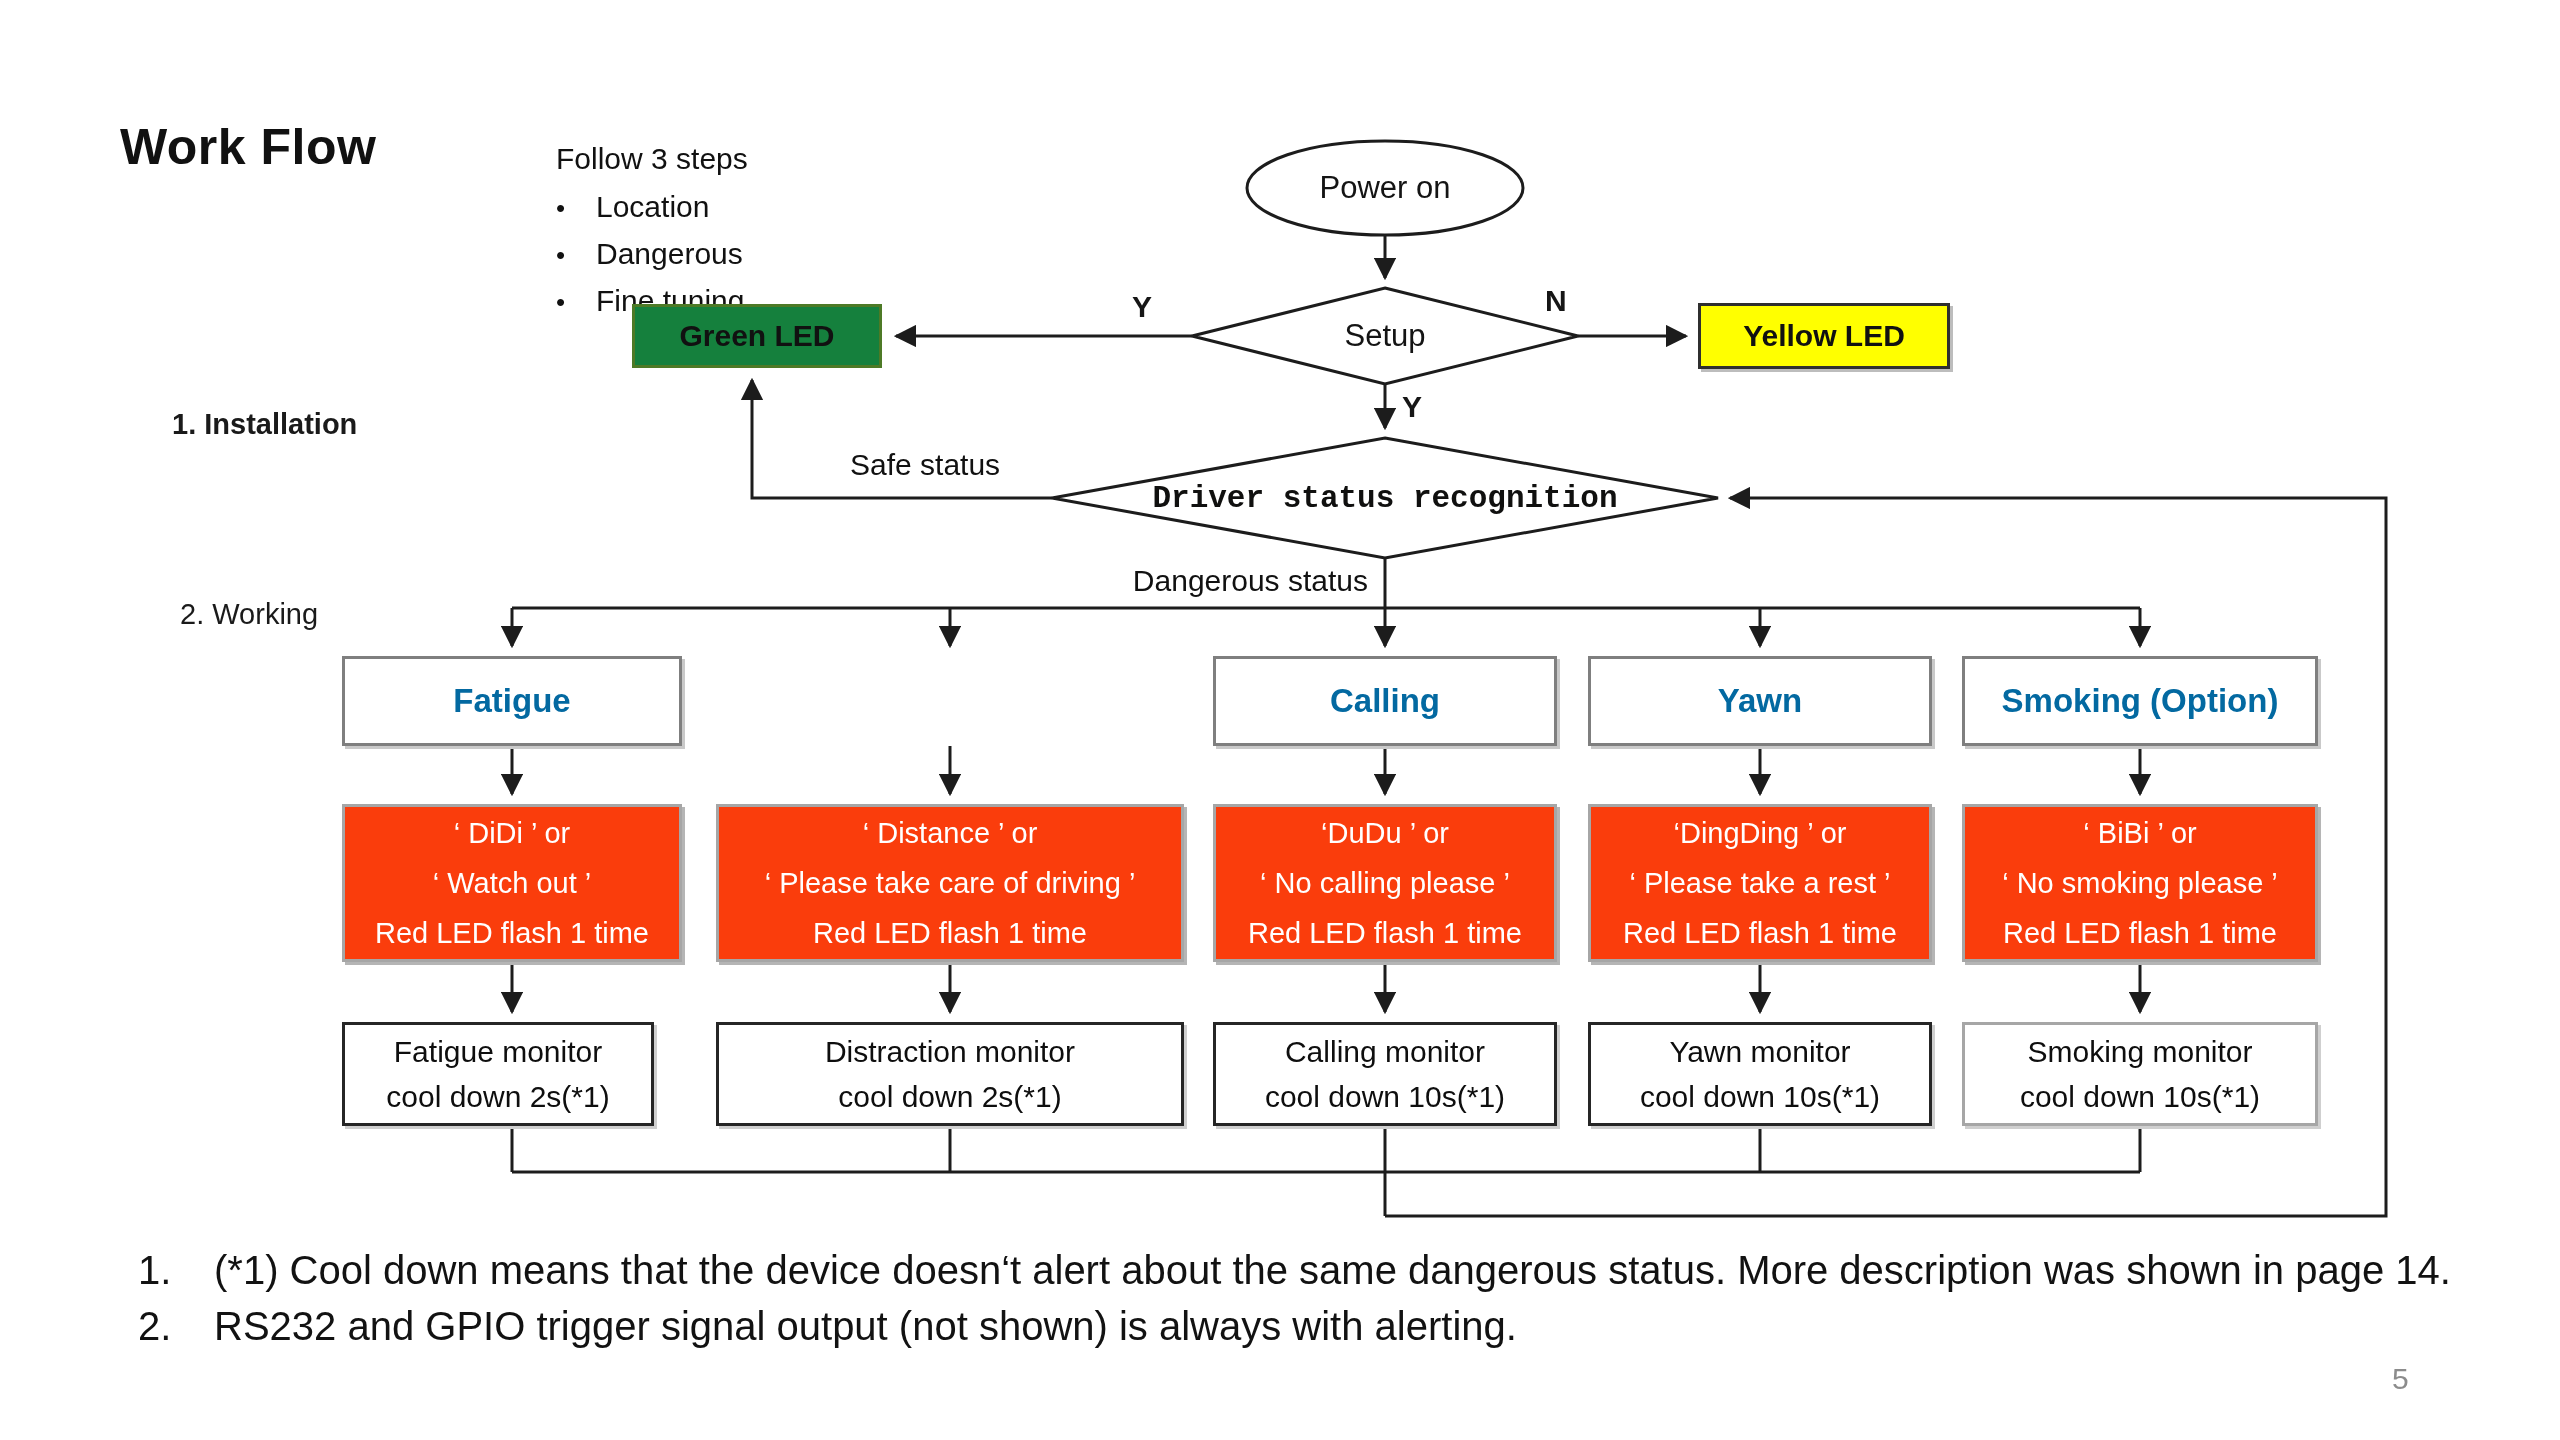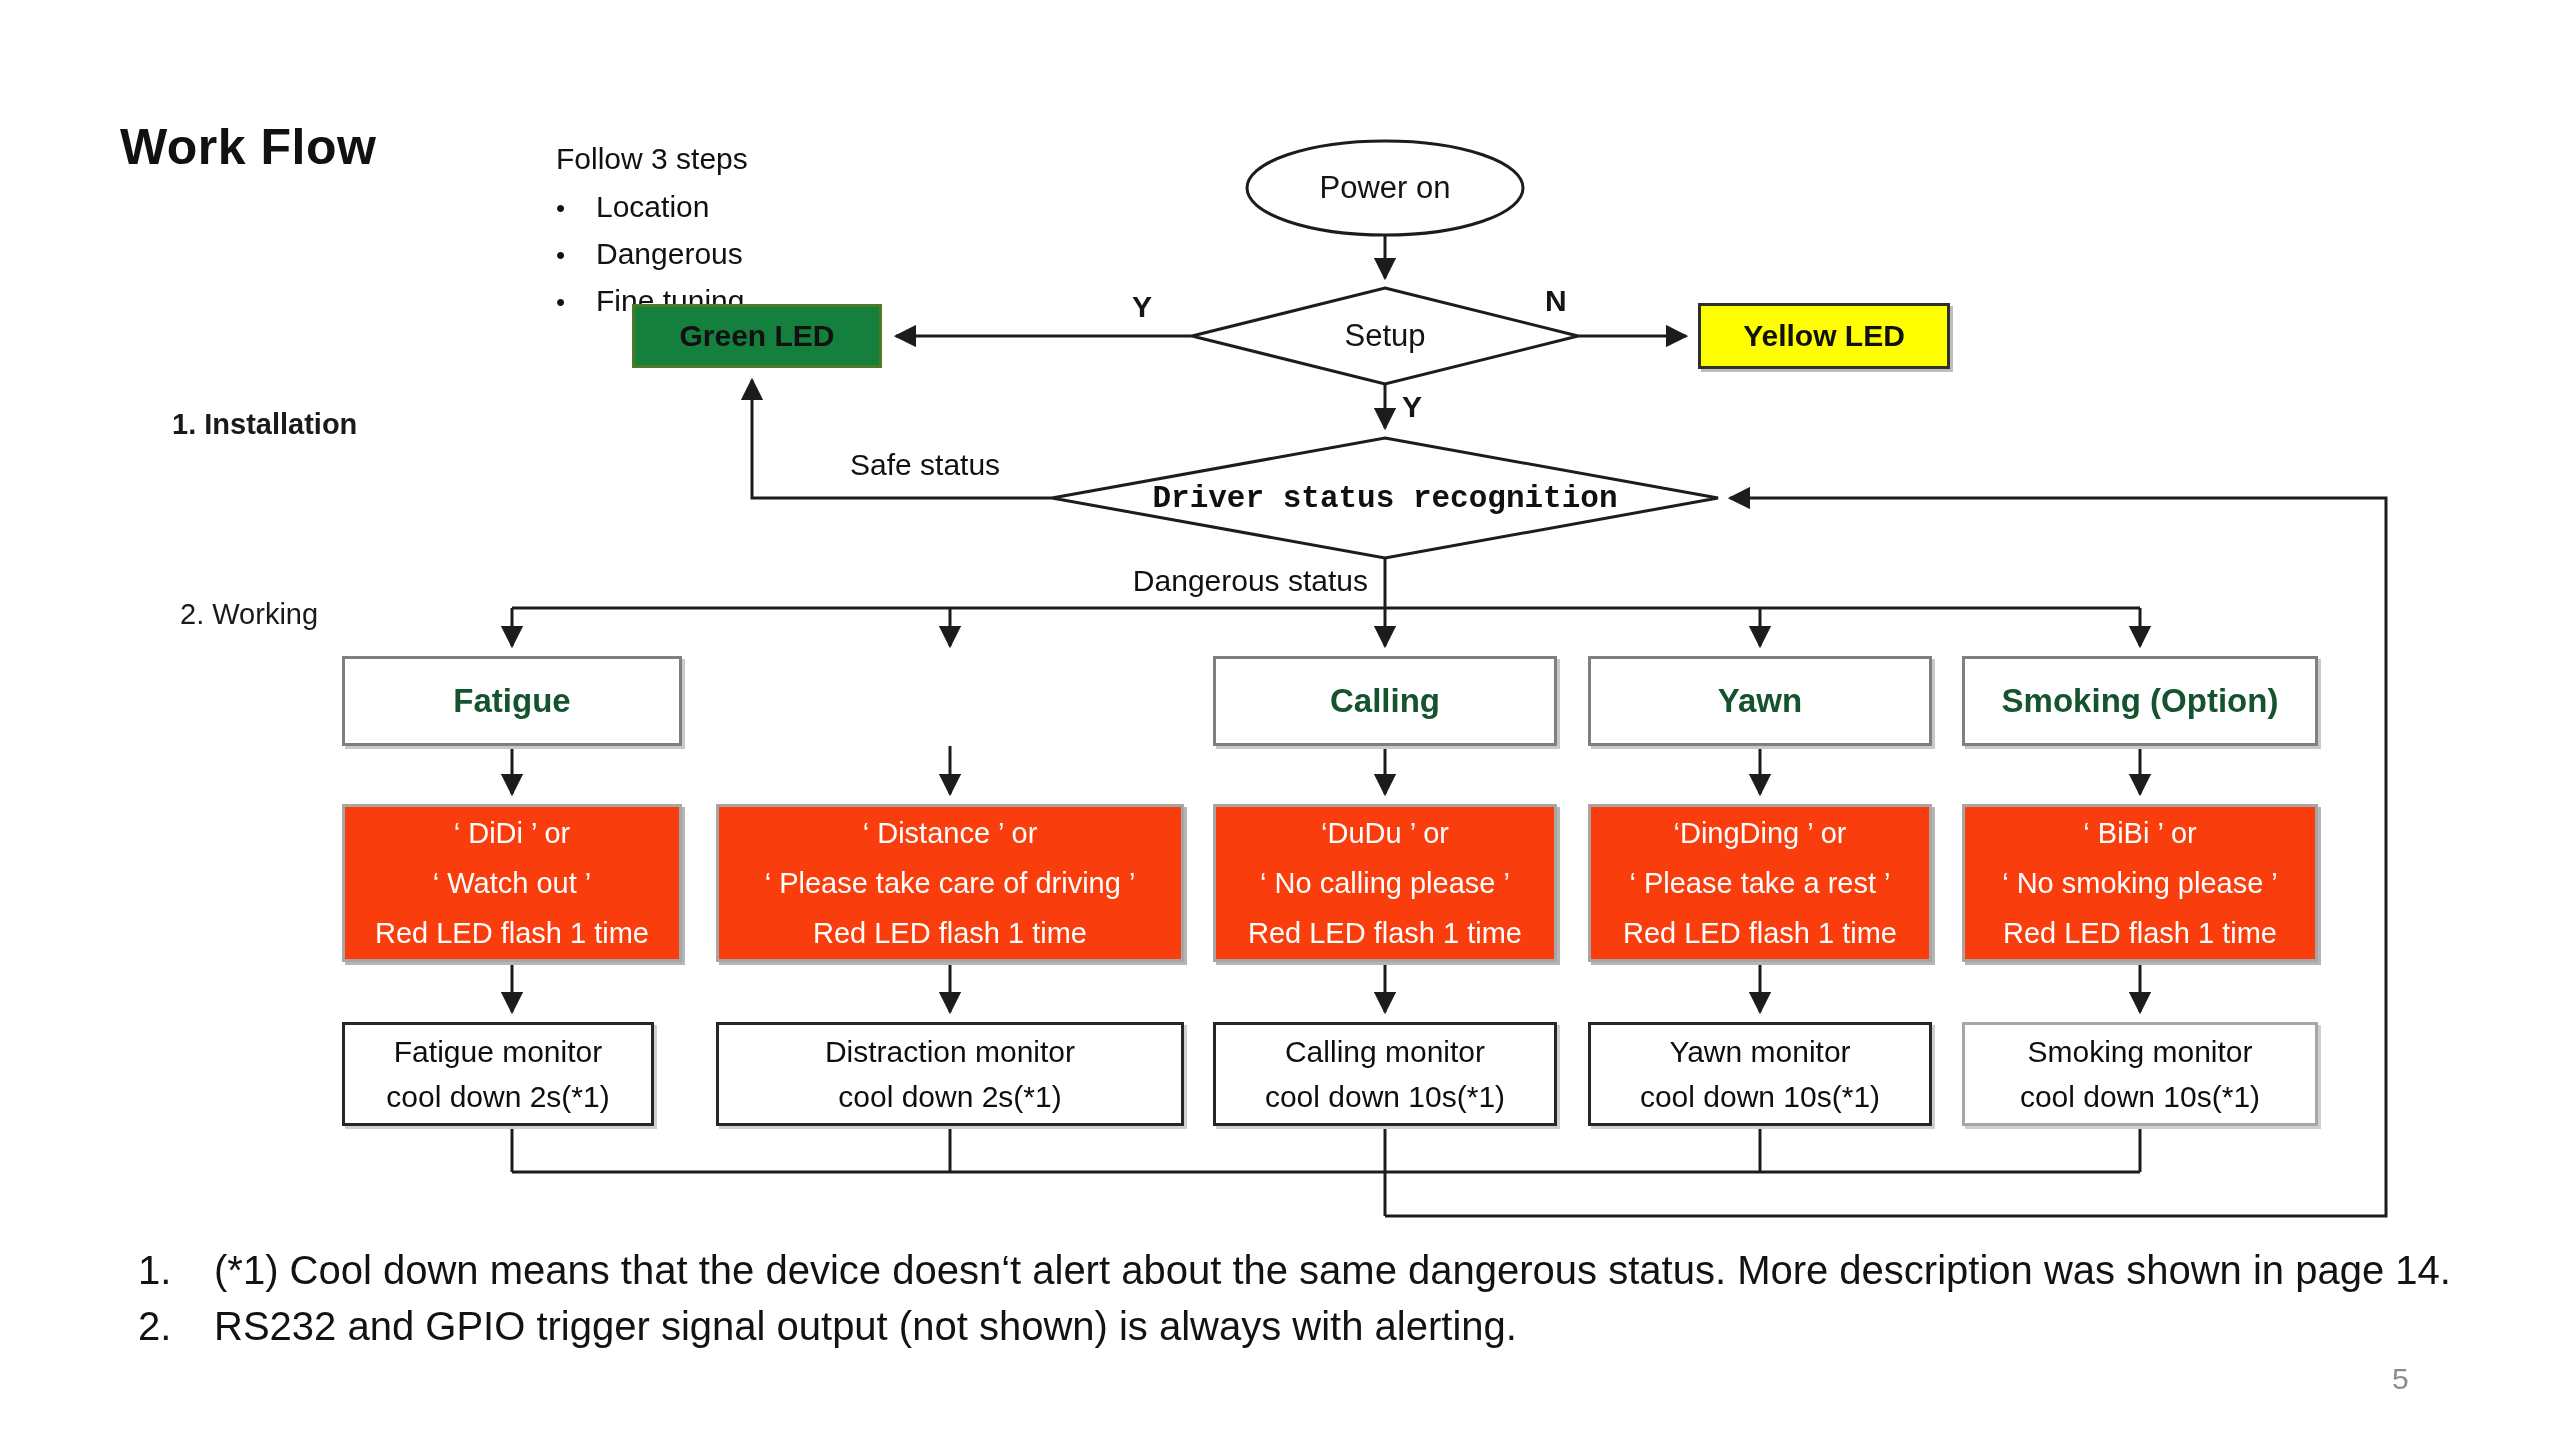--- a/index.html
+++ b/index.html
@@ -28,21 +28,21 @@
   .branch-label{font-size:30px;font-weight:bold;color:#161616;}
   #label-y-left{left:1132px;top:290px;}
   #label-n-right{left:1545px;top:284px;}
   #label-y-down{left:1402px;top:390px;}
   #label-safe{left:850px;top:448px;font-size:30px;font-weight:normal;}
   #label-dangerous{left:1030px;top:564px;width:338px;text-align:right;font-size:30px;}
   #label-installation{left:172px;top:408px;font-size:29px;font-weight:bold;color:#1a1a1a;}
   #label-working{left:180px;top:598px;font-size:29px;color:#1a1a1a;}
   
   .cat-header{top:656px;height:90px;background:#ffffff;border:3px solid #7f7f7f;box-sizing:border-box;
-    font-size:33px;font-weight:bold;color:#14532d;box-shadow:3px 3px 0 #c9c9c9;}
+    font-size:33px;font-weight:bold;color:#0369a1;box-shadow:3px 3px 0 #c9c9c9;}
   .alert-box{top:804px;height:158px;background:#fa3d0c;border:3px solid #a6a6a6;box-sizing:border-box;
     color:#ffffff;font-size:29px;line-height:50px;box-shadow:3px 3px 0 #b5b5b5;flex-direction:column;}
   .alert-box span{display:block;}
   .monitor-box{top:1022px;height:104px;background:#ffffff;border:3px solid #262626;box-sizing:border-box;
     font-size:30px;color:#0e0e0e;line-height:45px;box-shadow:3px 3px 0 #cfcfcf;flex-direction:column;}
   .monitor-box.light{border-color:#a6a6a6;}
   .monitor-box span{display:block;}
   
   .footnote{left:138px;font-size:40px;color:#121212;display:flex;}
   .footnote .fn-num{width:76px;}

